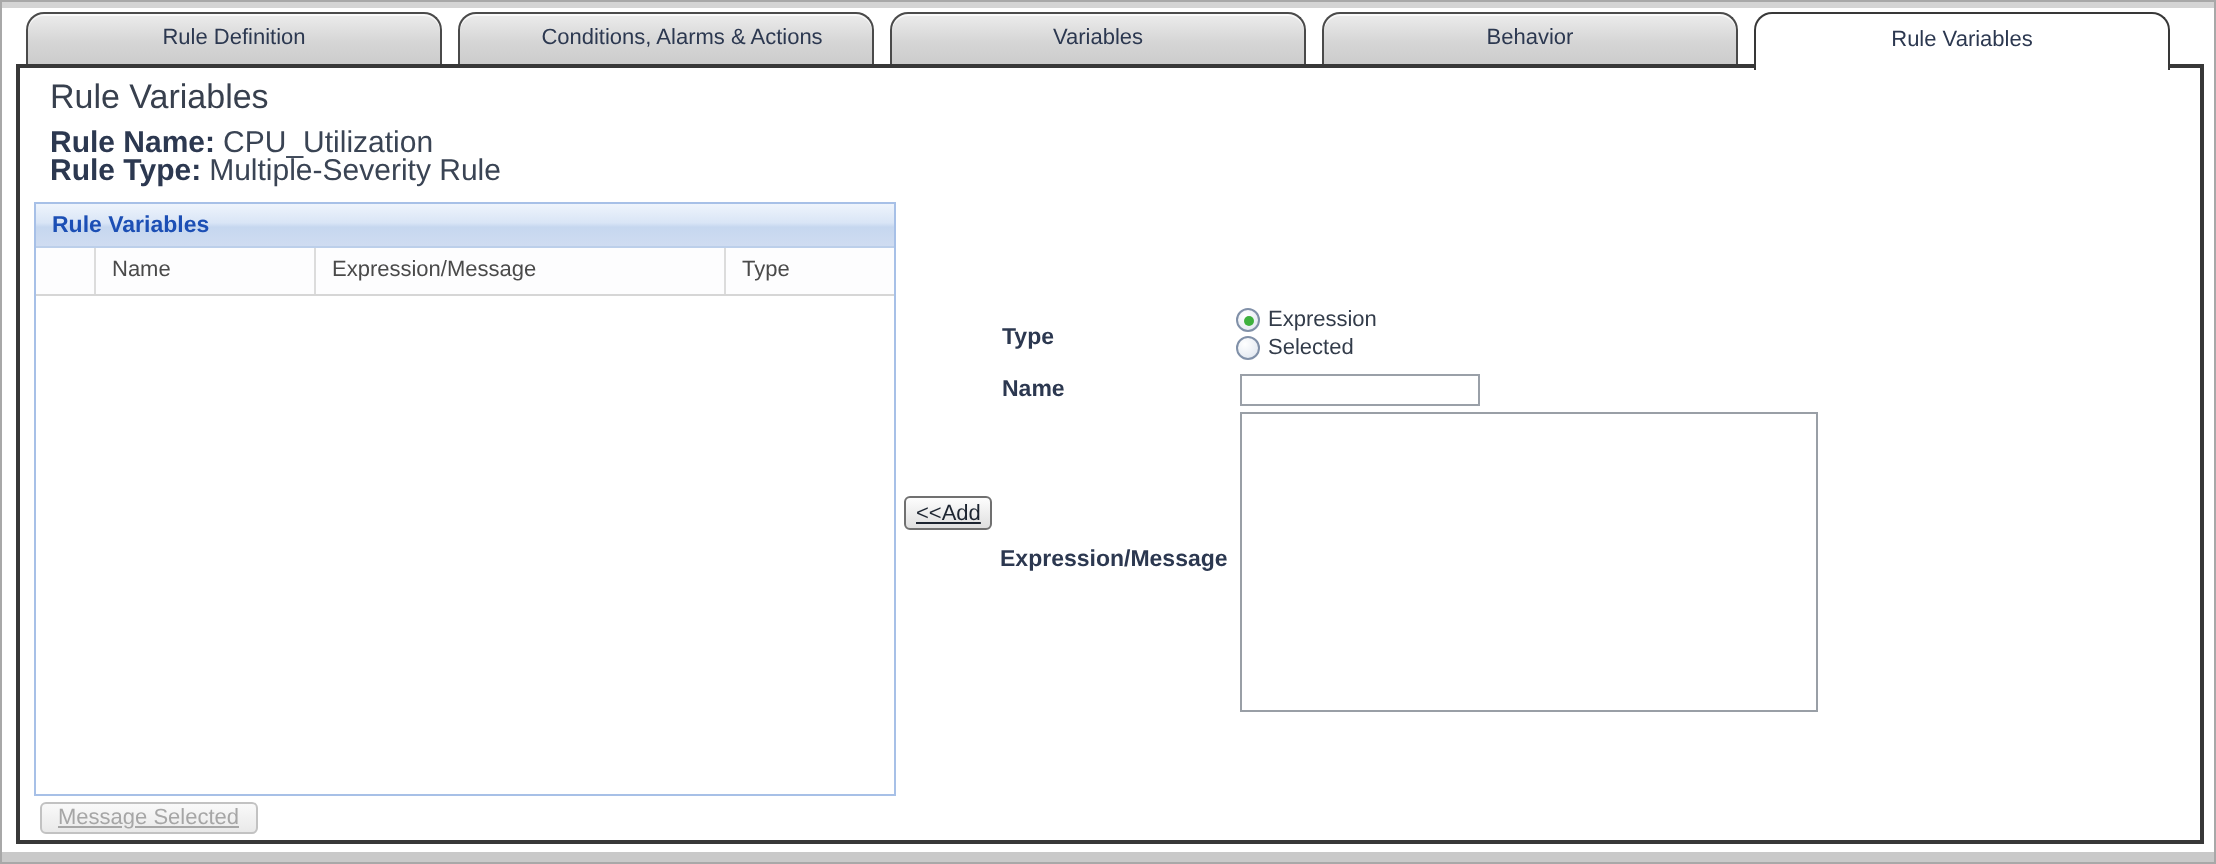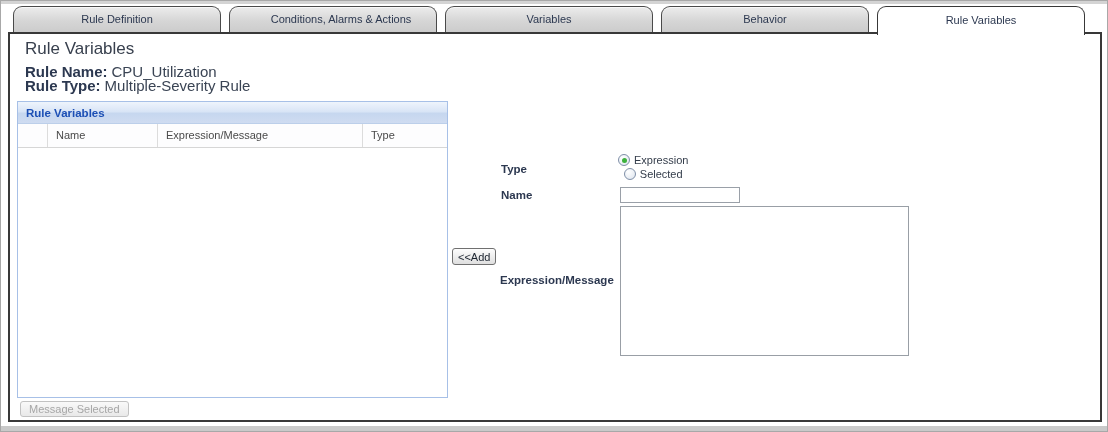--- a/index.html
+++ b/index.html
@@ -55,39 +55,40 @@
   .grid-cols .cell{
     font-size:11px;color:#4a4a4a;line-height:23px;padding-left:8px;
     border-right:1px solid #dcdcdc;overflow:hidden;white-space:nowrap;
   }
   .c0{width:30px;} .c1{width:110px;} .c2{width:205px;} .c3{flex:1;border-right:none !important;}
   .grid-body{height:249px;background:#ffffff;}
 
   .btn{
     display:inline-block;font-size:11px;border-radius:3px;cursor:pointer;
     padding:1px 8px 2px 8px;
+    text-decoration:underline;
   }
   .delete-btn{
     position:absolute;left:10px;top:367px;height:16px;line-height:13px;
     background:linear-gradient(180deg,#f9f9f9,#e9e9e9);
     border:1px solid #c2c2c2;color:#a6a6a6;cursor:default;
   }
   .add-btn{
     position:absolute;left:442px;top:214px;height:17px;line-height:14px;
     background:linear-gradient(180deg,#fdfdfd,#dfdfdf);
     border:1px solid #707070;color:#1c2430;padding:1px 5px 2px 5px;
   }
 
   
   .f-label{position:absolute;font-size:11.5px;font-weight:bold;color:#2c3850;}
   .l-type{left:491px;top:129px;}
   .l-name{left:491px;top:155px;}
   .l-expr{left:490px;top:240px;}
   .radio-group{position:absolute;left:608px;top:119px;}
-  .radio-row{display:flex;align-items:center;height:14px;cursor:default;justify-content:center;}
+  .radio-row{display:flex;align-items:center;height:14px;cursor:default;}
   .radio{
     width:12px;height:12px;border-radius:50%;
     border:1px solid #8090a8;background:radial-gradient(circle at 35% 30%,#ffffff 0%,#e7ecf3 70%,#cfd8e4 100%);
     margin-right:4px;position:relative;flex:0 0 auto;
   }
   .radio.selected::after{
     content:"";position:absolute;left:3px;top:3px;width:5px;height:5px;border-radius:50%;
     background:#3db13d;
   }
   .radio-label{font-size:11px;color:#333c4a;}

